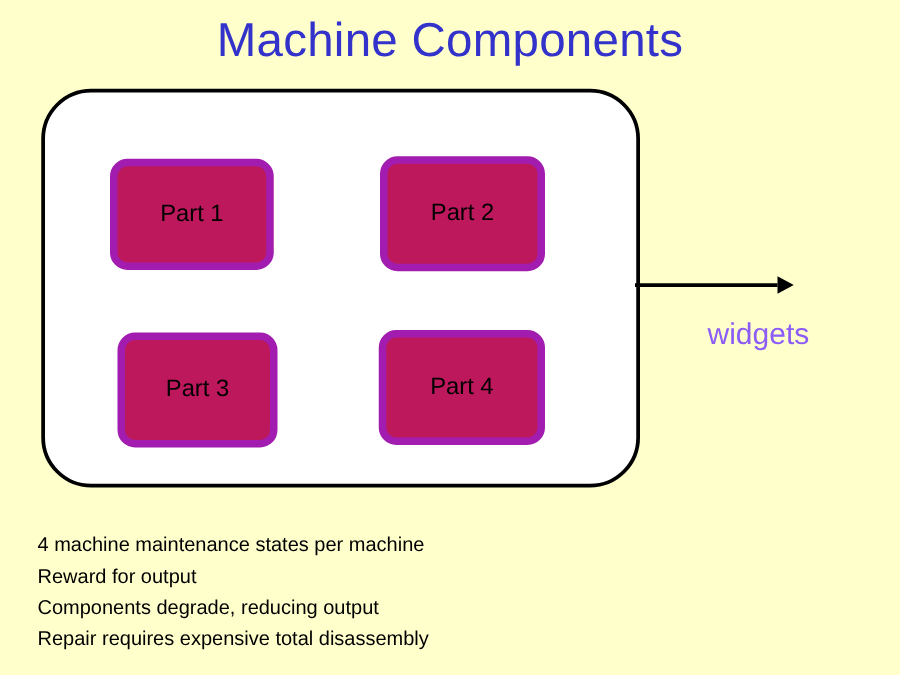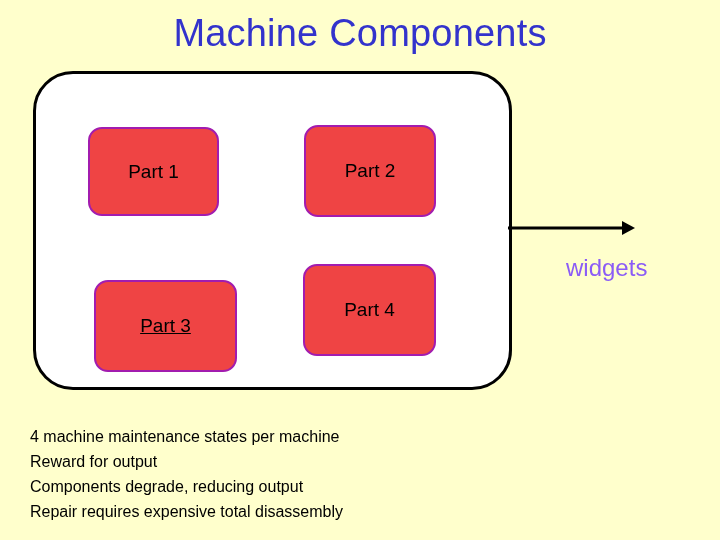--- a/index.html
+++ b/index.html
@@ -45,37 +45,37 @@
     height: 319px;
     background: #ffffff;
     border: 3px solid #000000;
     border-radius: 40px;
     box-sizing: border-box;
   }
 
   
   .part-box {
     position: absolute;
-    background: #ef4444;
-    border: 2px solid #a21caf;
+    background: #be185d;
+    border: 6px solid #a21caf;
     border-radius: 14px;
     box-sizing: border-box;
     display: flex;
     align-items: center;
     justify-content: center;
   }
   .part-label {
     font-size: 19px;
     color: #000000;
     white-space: nowrap;
   }
 
   #part-1 { left: 88px;  top: 127px; width: 131px; height: 89px; }
   #part-2 { left: 304px; top: 125px; width: 132px; height: 92px; }
-  #part-3 { left: 94px;  top: 280px; width: 143px; height: 92px; text-decoration: underline; }
+  #part-3 { left: 94px;  top: 266px; width: 128px; height: 92px; }
   #part-4 { left: 303px; top: 264px; width: 133px; height: 92px; }
 
   
   #output-arrow {
     position: absolute;
     left: 508px;
     top: 212px;
     width: 130px;
     height: 32px;
   }

